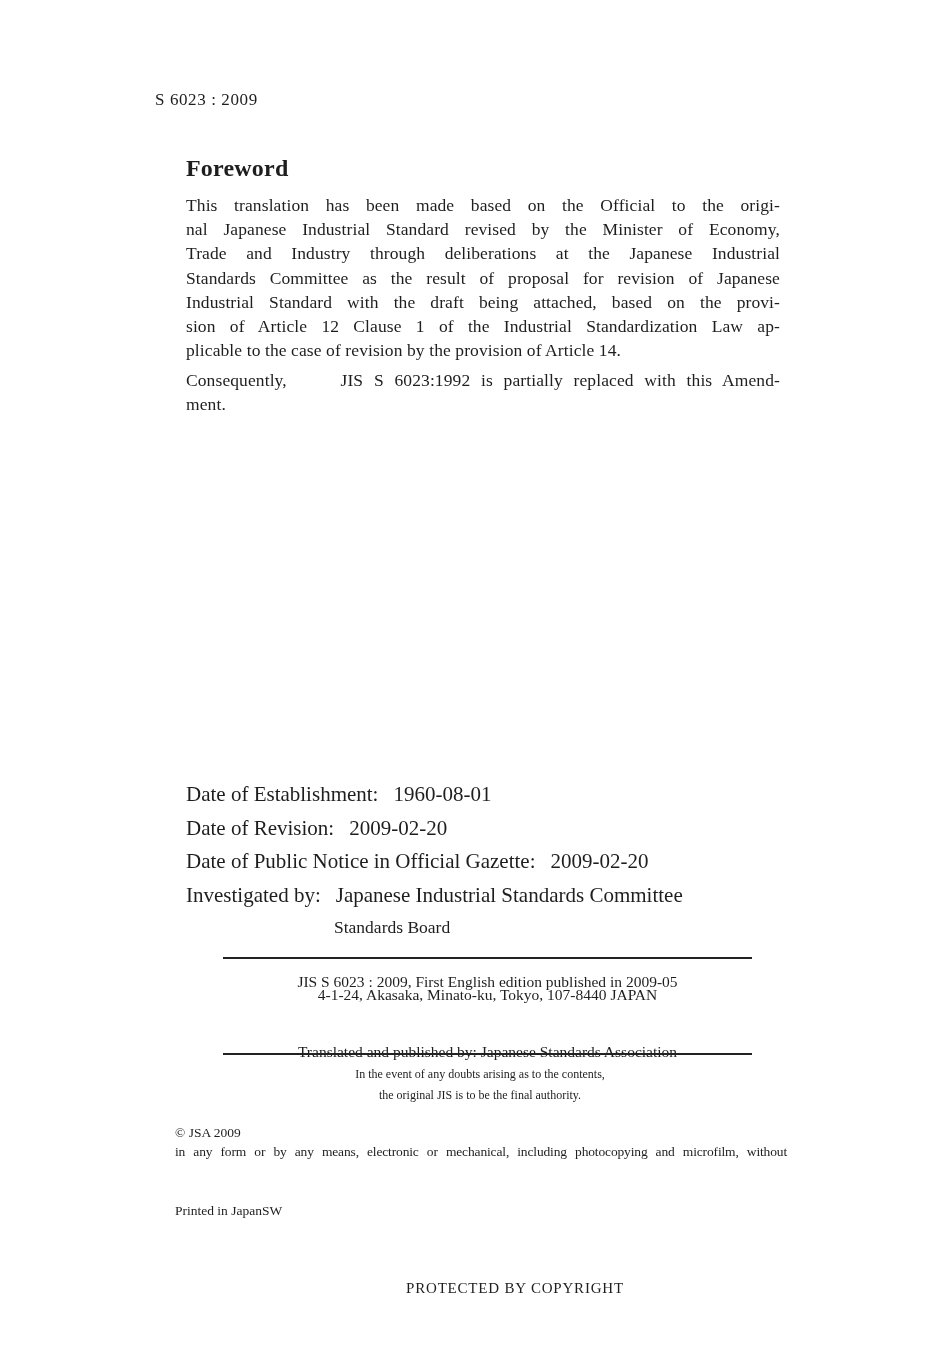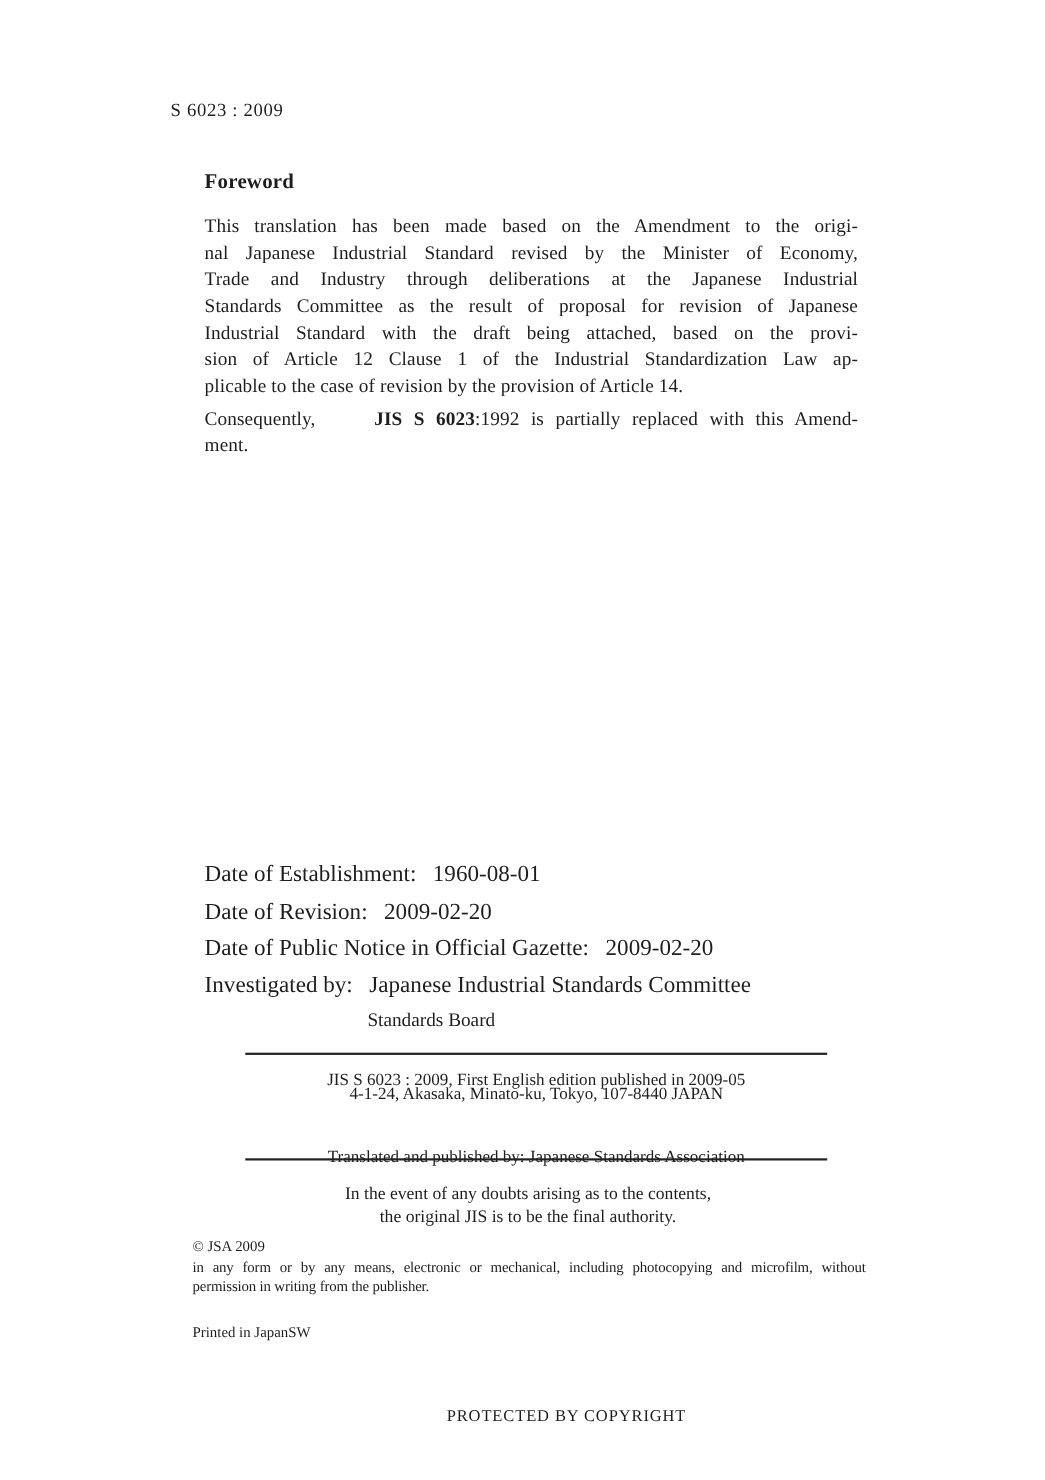--- a/index.html
+++ b/index.html
@@ -20,21 +20,21 @@
   .doc-code {
     left: 155px;
     top: 90px;
     font-size: 17px;
     letter-spacing: 0.6px;
   }
 
   .foreword-heading {
     left: 186px;
     top: 155px;
-    font-size: 19px;
+    font-size: 24px;
     font-weight: bold;
     letter-spacing: 0.2px;
   }
 
   .body-text {
     font-size: 17.5px;
     line-height: 24.2px;
     letter-spacing: 0.1px;
   }
   .para1 {
@@ -47,21 +47,21 @@
     top: 368px;
     width: 594px;
   }
   .jline {
     text-align: justify;
     text-align-last: justify;
   }
   .lline {
     text-align: left;
   }
-  .bold { font-weight: bold; margin-left: 43px; }
+  .bold { font-weight: normal; margin-left: 43px; }
 
   .dates-block {
     left: 186px;
     top: 778px;
     width: 600px;
     font-size: 21px;
   }
   .date-row {
     height: 33.5px;
     line-height: 33.5px;
@@ -93,22 +93,21 @@
     font-size: 15.5px;
   }
   .pub-line1 { top: 973px; }
   .pub-line2 { top: 1043px; }
   .pub-line3 { top: 986px; }
 
   .disclaimer {
     left: 175px;
     width: 610px;
     text-align: center;
-    font-size: 16px;
-    margin-top: 10px;
+    font-size: 12px;
   }
   .disc-line1 { top: 1067px; }
   .disc-line2 { top: 1088px; }
 
   .copyright-block {
     left: 175px;
     top: 1124px;
     width: 612px;
     font-size: 13.5px;
   }
@@ -139,21 +138,21 @@
   }
 </style>
 </head>
 <body>
 
 <div class="abs doc-code">S 6023 : 2009</div>
 
 <div class="abs foreword-heading">Foreword</div>
 
 <div class="abs body-text para1">
-  <div class="jline">This translation has been made based on the Amendment to the origi-</div>
+  <div class="jline">This translation has been made based on the Official to the origi-</div>
   <div class="jline">nal Japanese Industrial Standard revised by the Minister of Economy,</div>
   <div class="jline">Trade and Industry through deliberations at the Japanese Industrial</div>
   <div class="jline">Standards Committee as the result of proposal for revision of Japanese</div>
   <div class="jline">Industrial Standard with the draft being attached, based on the provi-</div>
   <div class="jline">sion of Article 12 Clause 1 of the Industrial Standardization Law ap-</div>
   <div class="lline">plicable to the case of revision by the provision of Article 14.</div>
 </div>
 
 <div class="abs body-text para2">
   <div class="jline"><span>Consequently, </span><span class="bold">JIS S 6023</span><span>:1992 is partially replaced with this Amend-</span></div>
@@ -173,20 +172,19 @@
 <div class="abs pub-box pub-line2">Translated and published by: Japanese Standards Association</div>
 <div class="abs pub-box pub-line3">4-1-24, Akasaka, Minato-ku, Tokyo, 107-8440 JAPAN</div>
 <div class="abs pub-rule rule-bottom"></div>
 
 <div class="abs disclaimer disc-line1">In the event of any doubts arising as to the contents,</div>
 <div class="abs disclaimer disc-line2">the original JIS is to be the final authority.</div>
 
 <div class="abs copyright-block">
   <div class="jsa-line">© JSA 2009</div>
   <div class="notice-line jline">in any form or by any means, electronic or mechanical, including photocopying and microfilm, without</div>
-  <div class="notice-line lline">permission in writing from the publisher.</div>
 </div>
 <div class="abs printed-row">
   <span>Printed in Japan</span>
   <span>SW</span>
 </div>
 
 <div class="abs protected-footer">PROTECTED BY COPYRIGHT</div>
 
 </body></html>

